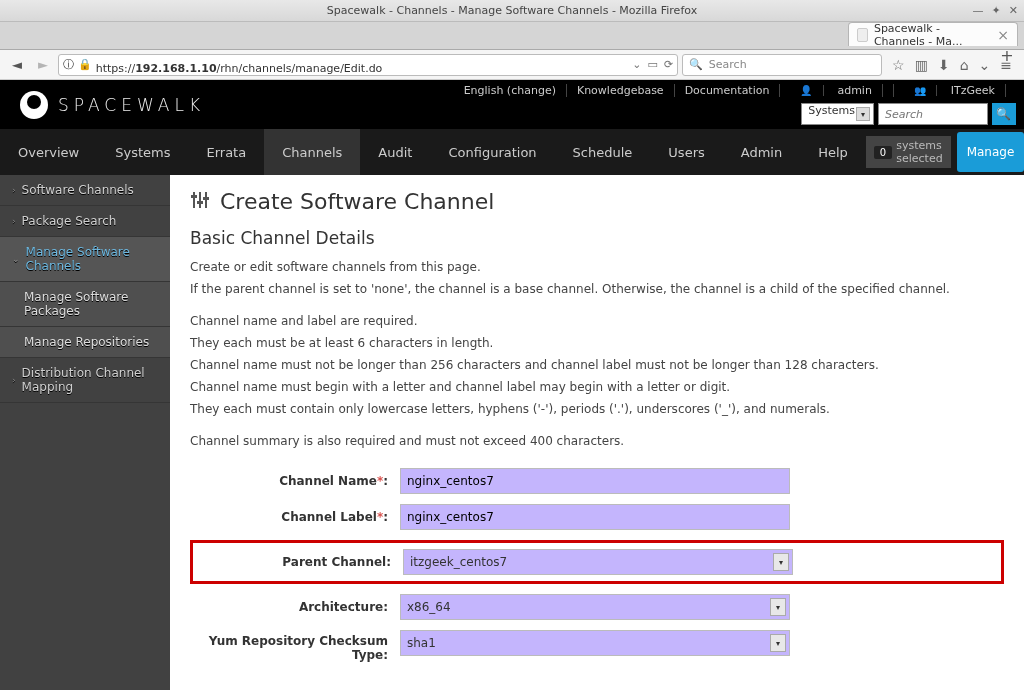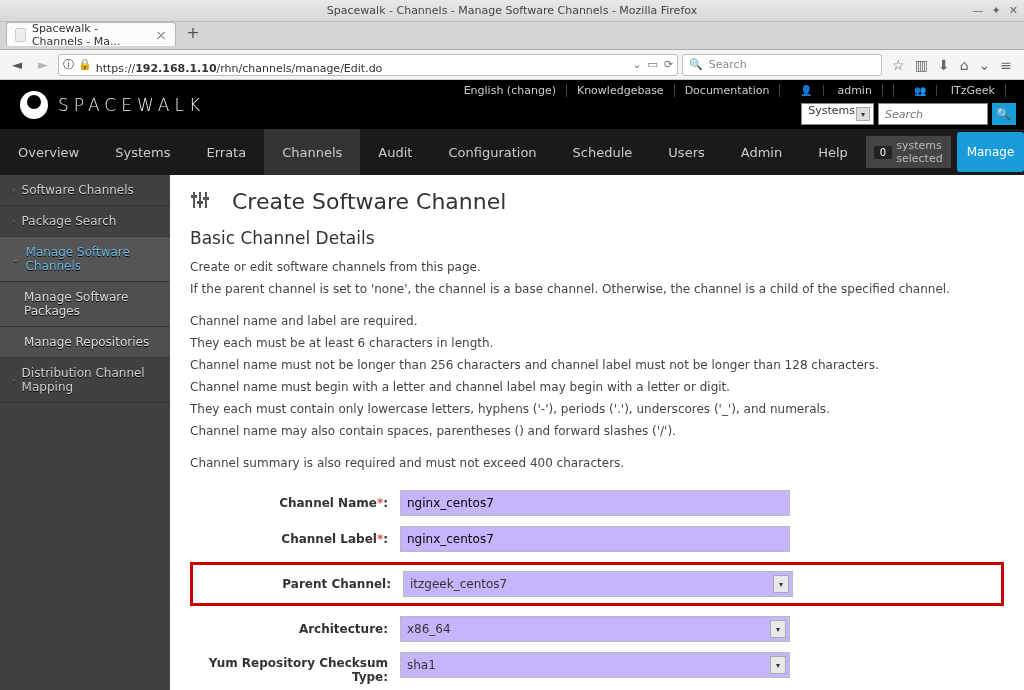--- a/index.html
+++ b/index.html
@@ -3,21 +3,21 @@
 <meta charset="utf-8">
 <style>
 * { margin: 0; padding: 0; box-sizing: border-box; font-family: "DejaVu Sans", "Liberation Sans", Arial, sans-serif; }
 body { background: #d6d6d6; font-size: 12px; color: #333; }
 
 
 .os-titlebar { background: linear-gradient(#e8e8e8,#d8d8d8); height: 22px; display:flex; align-items:center; justify-content:center; position:relative; font-size:11px; color:#444; border-bottom:1px solid #bbb;}
 .os-titlebar .controls { position:absolute; right:6px; display:flex; gap:8px; color:#666; }
 
 
-.tabbar { background:#d5d5d5; height:28px; display:flex; align-items:flex-start; padding:0 6px; border-bottom:1px solid #aaa;}
+.tabbar { background:#d5d5d5; height:28px; display:flex; align-items:flex-end; padding:0 6px; border-bottom:1px solid #aaa;flex-direction:column;}
 .tab { background:#fcfcfc; border:1px solid #b5b5b5; border-bottom:none; border-radius:4px 4px 0 0; height:24px; display:flex; align-items:center; padding:0 8px; gap:6px; font-size:11px; color:#333; max-width:170px;}
 .tab .favicon { width:14px; height:14px; background:#eee; border:1px solid #ccc; border-radius:2px;}
 .tab .close { color:#888; font-size:14px; line-height:1;}
 .newtab { margin-left:6px; width:22px; height:20px; display:flex; align-items:center; justify-content:center; color:#555; font-size:16px;}
 
 
 .navbar { background:#f5f5f5; height:30px; display:flex; align-items:center; padding:0 6px; gap:4px; border-bottom:1px solid #ccc;}
 .navbtn { width:22px; height:22px; display:flex; align-items:center; justify-content:center; color:#555; border-radius:3px; font-size:13px;}
 .urlbox { flex:1; height:22px; background:#fff; border:1px solid #bbb; border-radius:3px; display:flex; align-items:center; padding:0 4px; gap:4px; font-size:11px; color:#333;}
 .urlbox .lock { color:#888; font-size:11px;}
@@ -55,21 +55,21 @@
 
 
 .sw-body { display:flex; align-items:stretch;}
 .sw-sidebar { width:170px; background:#414141; color:#ccc; min-height:550px; font-size:12px;}
 .sw-sidebar .sb-item { padding:8px 12px; border-bottom:1px solid #353535; cursor:pointer; display:flex; align-items:center; gap:6px; color:#d0d0d0; text-shadow:0 1px 0 #000;}
 .sw-sidebar .sb-item.sub { padding-left:24px; background:#4f4f4f; color:#ddd;}
 .sw-sidebar .sb-item.active { background:#555; color:#6db8e0;}
 .sw-sidebar .chev { color:#888; font-size:9px;}
 
 .sw-content { flex:1; padding:14px 20px; background:#fff; font-size:12px; color:#333;}
-.page-title { display:flex; align-items:center; gap:22px; font-size:22px; font-weight:400; color:#333; margin-bottom:14px;}
+.page-title { display:flex; align-items:center; gap:10px; font-size:22px; font-weight:400; color:#333; margin-bottom:14px;}
 .page-title .icon { font-size:18px; color:#555;}
 h2.section { font-size:17px; font-weight:400; margin-bottom:10px; color:#333;}
 .desc p { margin-bottom:4px; line-height:1.5; color:#444; font-size:12px;}
 .desc { margin-bottom:18px;}
 .desc-block { margin-bottom:14px;}
 
 .form-row { display:flex; align-items:center; margin-bottom:10px;}
 .form-label { width:210px; text-align:right; padding-right:12px; font-size:12px; color:#333; font-weight:bold;}
 .form-label .req { color:#d9534f;}
 .form-field { flex:0 0 390px;}
@@ -226,21 +226,20 @@
         <p>Create or edit software channels from this page.</p>
         <p>If the parent channel is set to 'none', the channel is a base channel. Otherwise, the channel is a child of the specified channel.</p>
       </div>
 
       <div class="desc desc-block">
         <p>Channel name and label are required.</p>
         <p>They each must be at least 6 characters in length.</p>
         <p>Channel name must not be longer than 256 characters and channel label must not be longer than 128 characters.</p>
         <p>Channel name must begin with a letter and channel label may begin with a letter or digit.</p>
         <p>They each must contain only lowercase letters, hyphens ('-'), periods ('.'), underscores ('_'), and numerals.</p>
-        <p>Channel name may also contain spaces, parentheses () and forward slashes ('/').</p>
       </div>
 
       <div class="desc">
         <p>Channel summary is also required and must not exceed 400 characters.</p>
       </div>
 
       <div class="form-row">
         <div class="form-label"><span>Channel Name</span><span class="req">*</span>:</div>
         <div class="form-field"><input type="text" value="nginx_centos7" style=""></div>
       </div>

